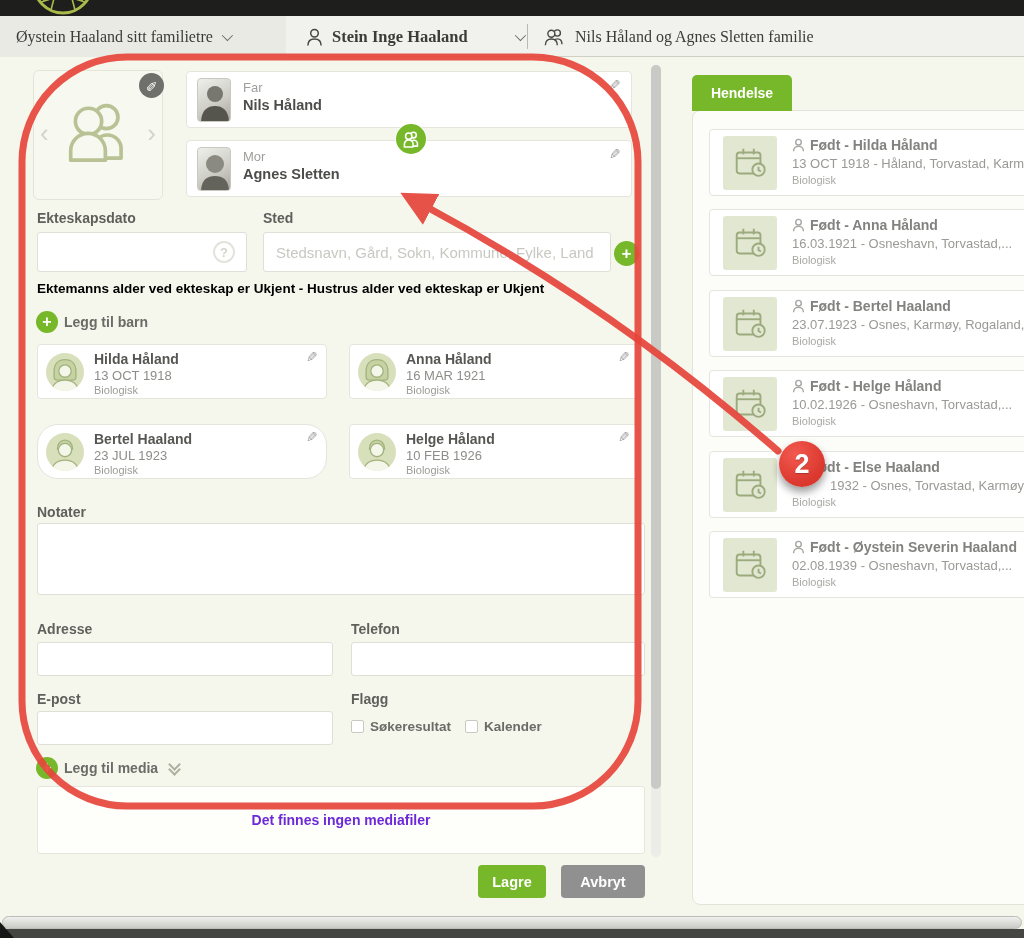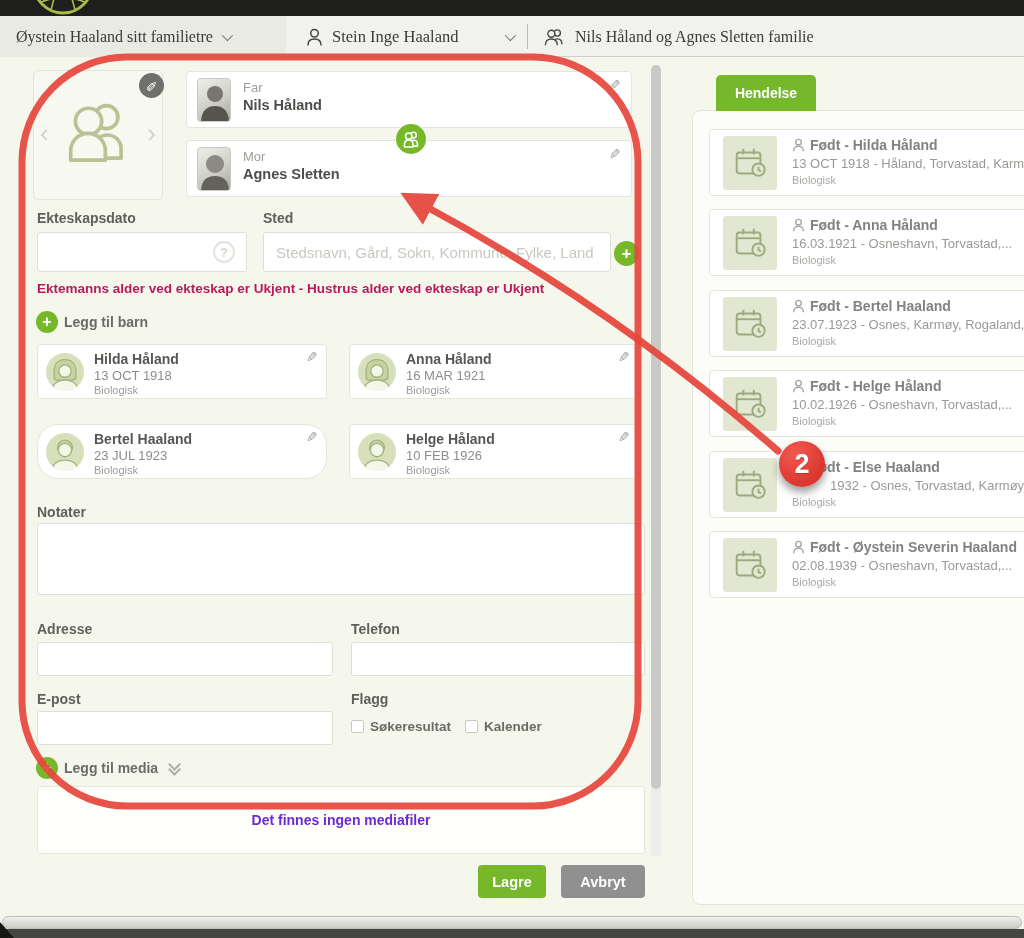--- a/index.html
+++ b/index.html
@@ -6,21 +6,21 @@
   html,body { width:1024px; height:938px; overflow:hidden; }
   body { font-family:"Liberation Sans", sans-serif; background:#f5f7ec; position:relative; }
   .app { position:absolute; inset:0; width:1024px; height:938px; overflow:hidden; }
 
   
   .topbar { position:absolute; left:0; top:0; width:1024px; height:16px; background:#1e1e1c; overflow:hidden; z-index:12; }
   .logo { position:absolute; left:31px; top:-48px; width:64px; height:64px; }
   .navbar { position:absolute; left:0; top:16px; width:1024px; height:41px; background:#f1f2ed; border-bottom:1px solid #cfcfc8; z-index:11; font-family:"Liberation Serif", serif; }
   .nav-seg { position:absolute; top:0; height:41px; display:flex; align-items:center; gap:9px; color:#3b3b38; font-size:16px; cursor:pointer; }
   .nav-tree { left:0; width:286px; background:#e9eae4; padding:0 16px; }
-  .nav-person { left:300px; padding:8px 6px; font-weight:normal; font-size:16.5px; }
+  .nav-person { left:300px; padding:8px 6px; font-weight:bold; font-size:16.5px; }
   .nav-family { left:538px; padding:0 6px; }
   .nav-divider { position:absolute; left:527px; top:8px; width:1px; height:25px; background:#b9b9b4; }
   .chev-down { width:8px; height:8px; border-right:1.8px solid #6f6f6a; border-bottom:1.8px solid #6f6f6a; transform:rotate(45deg) translateY(-2px); display:inline-block; }
   .nav-person .chev-down { margin-left:38px; }
 
   
   .content { position:absolute; left:0; top:57px; width:1024px; height:863px; background:#f5f7ec; }
   .card { position:absolute; background:#fff; border:1px solid #e5e5de; border-radius:4px; }
   .lbl { position:absolute; font-size:14px; font-weight:bold; color:#5f5f5c; }
   .txt { position:absolute; background:#fff; border:1px solid #dfdfd8; border-radius:3px; font-size:15px; color:#555; padding:0 12px; outline:none; font-family:"Liberation Sans", sans-serif; }
@@ -35,21 +35,21 @@
   .parent-card { left:186px; width:446px; height:57px; }
   .parent-photo { position:absolute; left:10px; top:6px; width:34px; height:44px; border:1px solid #c9c9c2; border-radius:4px; background:linear-gradient(150deg,#efefeb 0%,#cfcfc8 55%,#a8a8a0 100%); overflow:hidden; }
   .parent-lab { position:absolute; left:56px; top:8px; font-size:13px; color:#9e9e9a; }
   .parent-name { position:absolute; left:56px; top:25px; font-size:14.5px; font-weight:bold; color:#4d4d4a; }
   .card-pencil { position:absolute; right:10px; top:6px; }
   .couple-plus { position:absolute; left:396px; top:67px; width:30px; height:30px; border-radius:50%; background:#76b82a; display:flex; align-items:center; justify-content:center; z-index:4; cursor:pointer; box-shadow:0 0 0 1px rgba(255,255,255,.6); }
 
   .q-circle { position:absolute; left:213px; top:184px; width:22px; height:22px; border:2px solid #e3e3dc; border-radius:50%; color:#d4d4cc; font-weight:bold; font-size:13px; display:flex; align-items:center; justify-content:center; }
   .plus-circle { border-radius:50%; background:#76b82a; color:#fff; display:flex; align-items:center; justify-content:center; font-weight:bold; cursor:pointer; }
   .sted-plus { position:absolute; left:614px; top:184px; width:25px; height:25px; font-size:17px; }
-  .ages { position:absolute; left:37px; top:224px; font-size:13.5px; font-weight:bold; color:#be185d; }
+  .ages { position:absolute; left:37px; top:224px; font-size:13.5px; font-weight:bold; color:#000000; }
   .add-row-plus { position:absolute; width:22px; height:22px; font-size:16px; }
   .add-row-lab { position:absolute; font-size:14px; font-weight:bold; color:#6b6b67; cursor:pointer; }
 
   .child-card { width:290px; height:55px; cursor:pointer; }
   .avatar { position:absolute; left:8px; top:8px; width:38px; height:38px; border-radius:50%; overflow:hidden; background:#d7e0bb; }
   .child-name { position:absolute; left:56px; top:6px; font-size:14px; font-weight:bold; color:#565653; }
   .child-date { position:absolute; left:56px; top:23px; font-size:13px; color:#8d8d89; }
   .child-rel { position:absolute; left:56px; top:39px; font-size:11px; color:#9c9c98; }
 
   .notes-area { position:absolute; left:37px; top:466px; width:608px; height:72px; background:#fff; border:1px solid #e0e0d9; border-radius:3px; resize:none; outline:none; font-family:"Liberation Sans", sans-serif; font-size:14px; padding:6px 10px; color:#555; }
@@ -62,21 +62,21 @@
   .media-box { position:absolute; left:37px; top:729px; width:608px; height:68px; background:#fefefb; border:1px solid #e6e6df; border-radius:3px; display:flex; align-items:center; justify-content:center; font-size:14px; font-weight:bold; color:#6d28d9; }
   .btn { position:absolute; top:808px; height:33px; border:none; border-radius:4px; color:#fff; font-weight:bold; font-size:14.5px; font-family:"Liberation Sans", sans-serif; cursor:pointer; }
   .btn-save { left:478px; width:68px; background:#76b82a; }
   .btn-cancel { left:561px; width:84px; background:#909090; }
 
   .vscroll { position:absolute; left:651px; top:8px; width:10px; height:792px; background:#ecece9; border-radius:5px; }
   .vscroll .thumb { position:absolute; left:0; top:0; width:10px; height:724px; background:#c9c9c5; border-radius:5px; cursor:grab; }
 
   
   .tab { position:absolute; top:75px; height:36px; display:flex; align-items:center; justify-content:center; font-weight:bold; cursor:pointer; z-index:5; }
-  .tab-active { left:692px; width:100px; background:#76b82a; color:#fff; font-size:14px; border-radius:5px 5px 0 0;margin-left:24px; }
+  .tab-active { left:692px; width:100px; background:#76b82a; color:#fff; font-size:14px; border-radius:5px 5px 0 0; }
   .tab-add { left:792px; width:168px; background:#f2f3ec; color:#979792; font-size:13.5px; border-radius:0 5px 0 0; }
   .events-panel { position:absolute; left:692px; top:110px; width:356px; height:795px; background:#fcfcf9; border:1px solid #e3e3da; border-radius:8px; z-index:4; }
   .event-card { position:absolute; left:16px; width:330px; height:67px; background:#fff; border:1px solid #e5e5de; border-radius:4px; cursor:pointer; }
   .event-icon { position:absolute; left:13px; top:6px; width:54px; height:54px; background:#e2e7d2; border-radius:3px; display:flex; align-items:center; justify-content:center; }
   .event-text { position:absolute; left:82px; top:7px; right:4px; }
   .event-title { display:flex; align-items:center; gap:5px; font-size:14px; font-weight:bold; color:#828280; white-space:nowrap; }
   .event-details { margin-top:3px; font-size:13px; color:#999995; white-space:nowrap; }
   .event-relation { margin-top:3px; font-size:11px; color:#a8a8a4; }
   .event-card.covered .event-details { padding-left:38px; }
 

